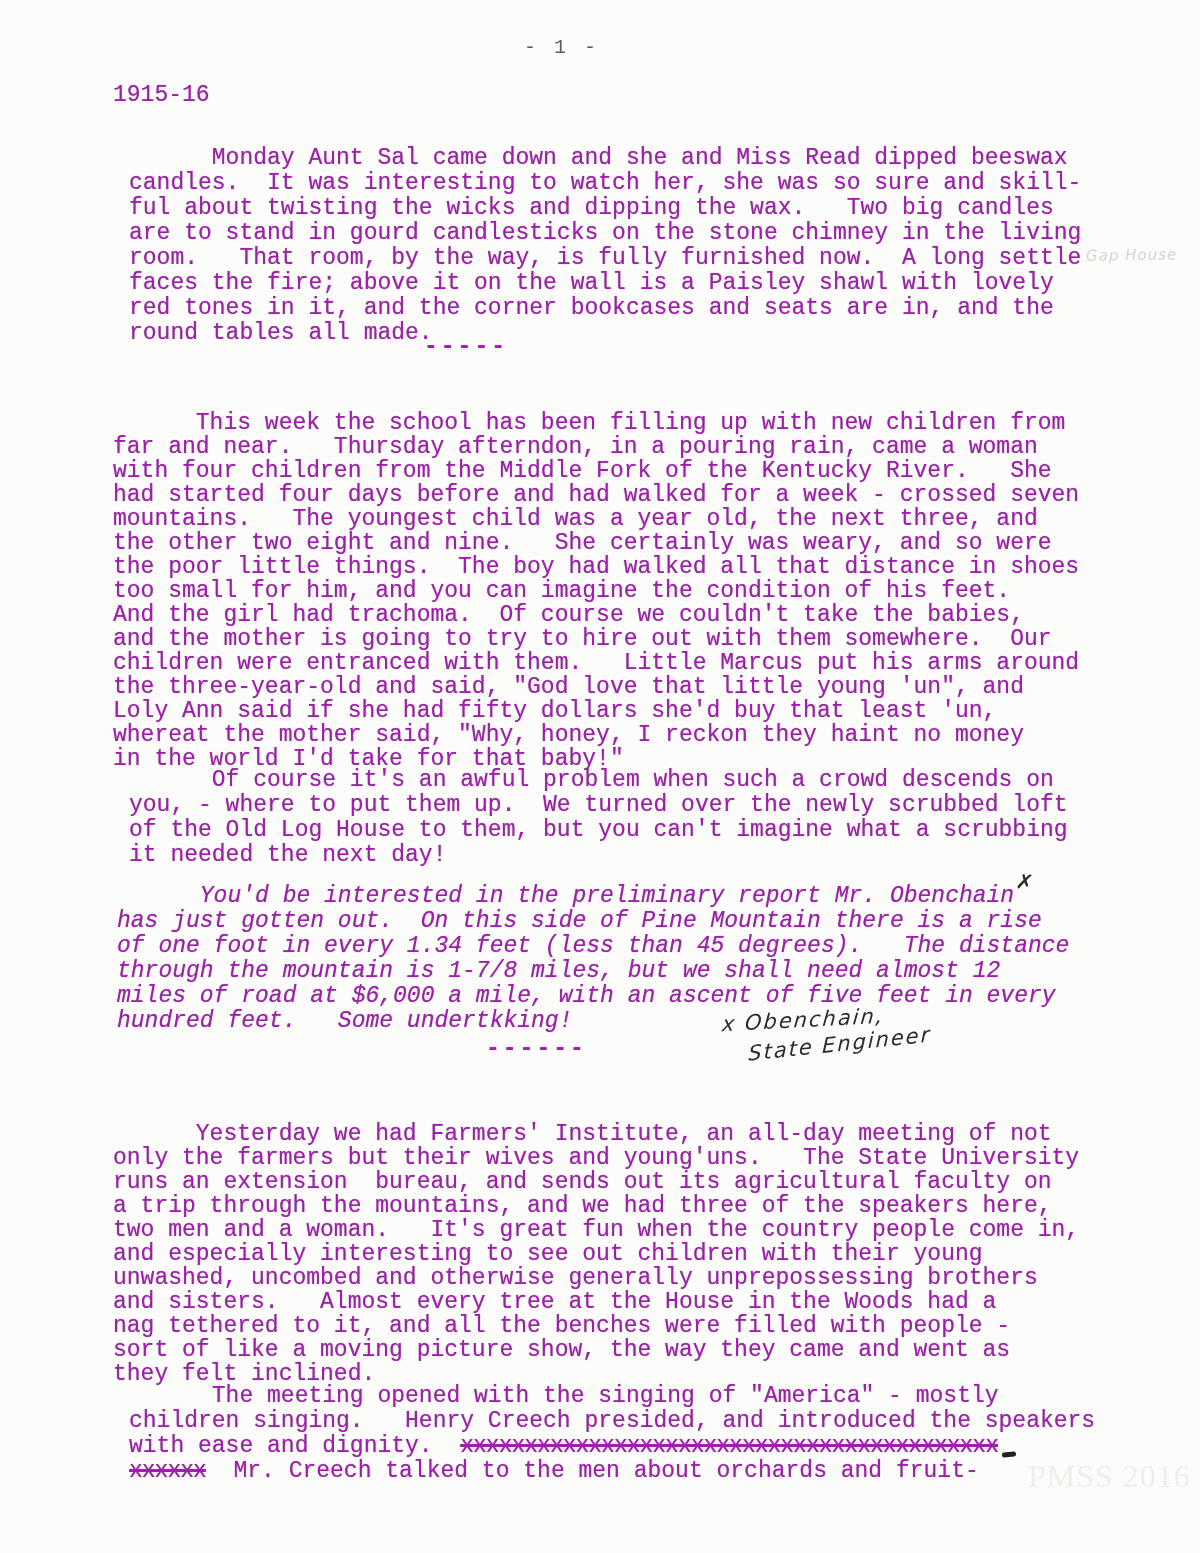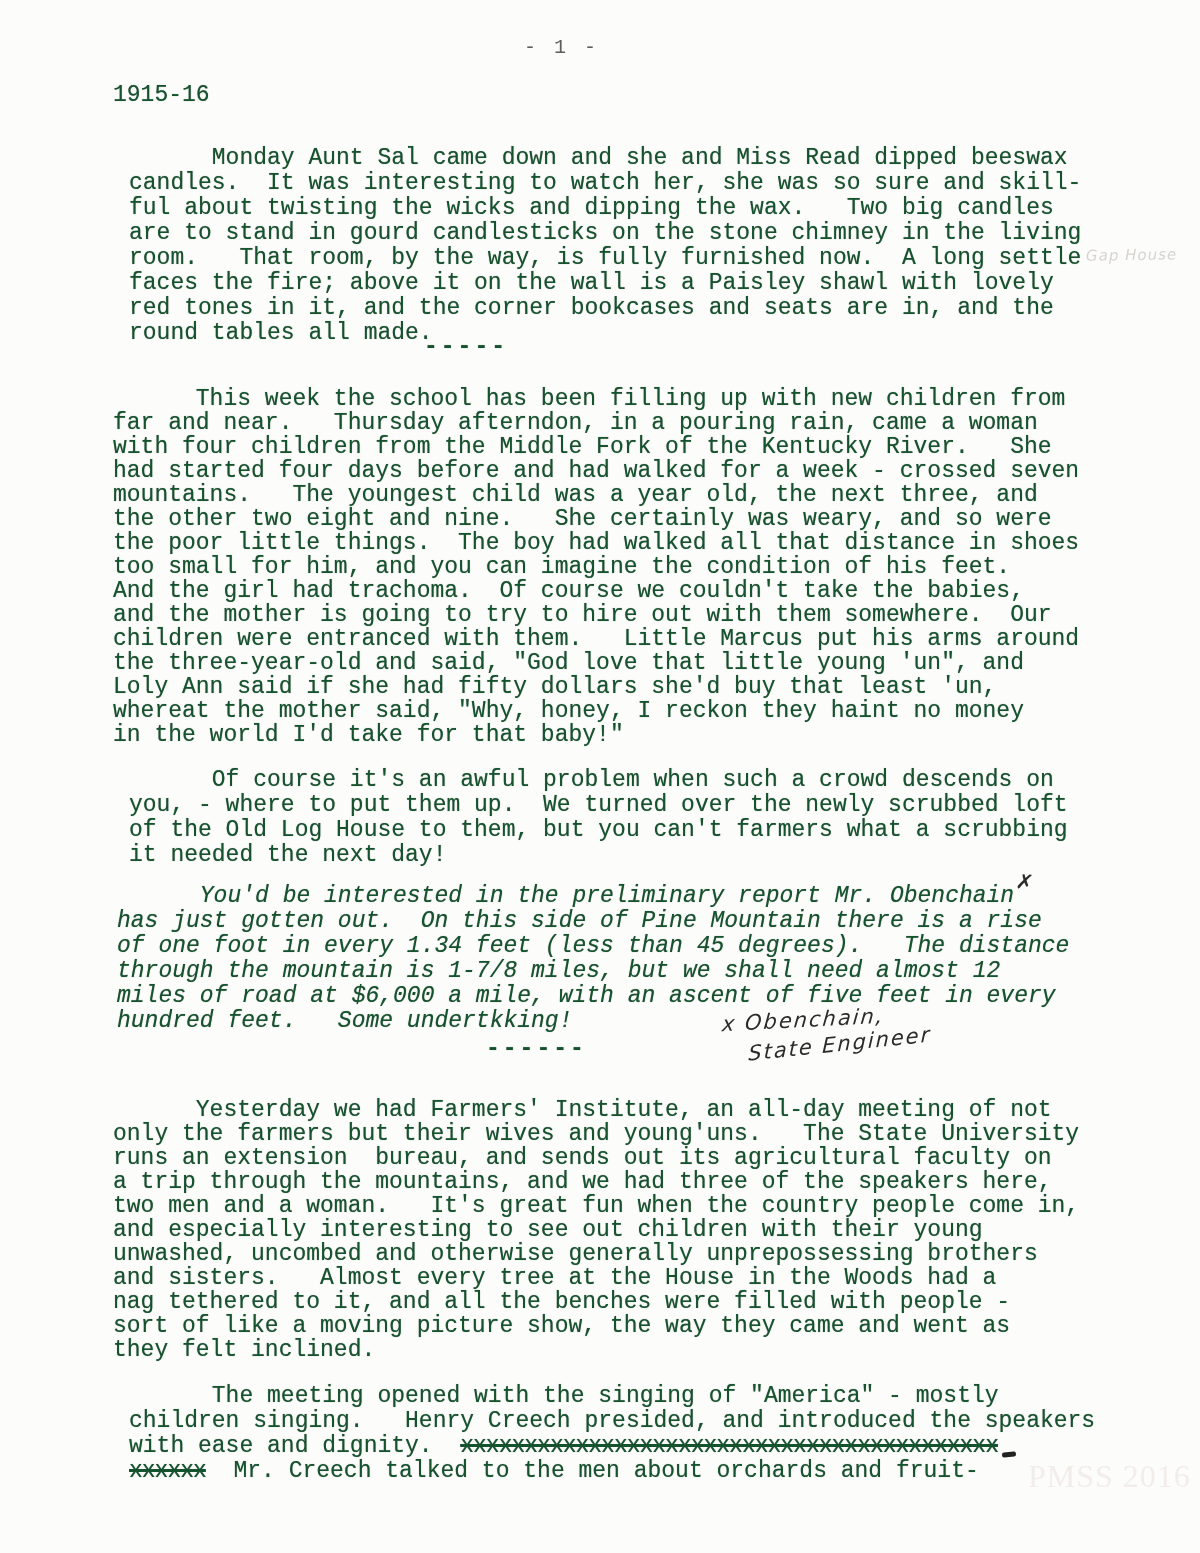--- a/index.html
+++ b/index.html
@@ -11,25 +11,25 @@
   .page {
     position: relative;
     width: 1200px; height: 1553px;
     background: #fcfcfb;
     overflow: hidden;
   }
   .typed {
     position: absolute;
     font-family: "Liberation Mono", "DejaVu Sans Mono", monospace;
     font-size: 23px;
-    color: #14532d;
+    color: #a21caf;
     white-space: pre;
     text-shadow: 0 0 1px rgba(25,25,25,0.45);
   }
-  .lh24 { line-height: 24px; }
+  .lh24 { line-height: 24px; margin-top: 24px; }
   .lh25 { line-height: 25px; margin-left: 16px; }
   .page-number {
     font-size: 20px;
     color: #5d5d5d;
     letter-spacing: 3px;
     text-shadow: none;
   }
   .year { font-size: 23px; }
   .divider {
     font-weight: bold;
@@ -119,21 +119,21 @@
 And the girl had trachoma.  Of course we couldn't take the babies,
 and the mother is going to try to hire out with them somewhere.  Our
 children were entranced with them.   Little Marcus put his arms around
 the three-year-old and said, "God love that little young 'un", and
 Loly Ann said if she had fifty dollars she'd buy that least 'un,
 whereat the mother said, "Why, honey, I reckon they haint no money
 in the world I'd take for that baby!"</div>
 
   <div class="typed lh25" style="left:113px; top:768px;">      Of course it's an awful problem when such a crowd descends on
 you, - where to put them up.  We turned over the newly scrubbed loft
-of the Old Log House to them, but you can't farmers what a scrubbing
+of the Old Log House to them, but you can't imagine what a scrubbing
 it needed the next day!</div>
 
   <div class="typed lh25" style="left:101px; top:884px;font-style:italic;">      You'd be interested in the preliminary report Mr. Obenchain
 has just gotten out.  On this side of Pine Mountain there is a rise
 of one foot in every 1.34 feet (less than 45 degrees).   The distance
 through the mountain is 1-7/8 miles, but we shall need almost 12
 miles of road at $6,000 a mile, with an ascent of five feet in every
 hundred feet.   Some undertkking!</div>
 
   <div class="hand hand-xmark" style="left:1016px; top:870px;">✗</div>

